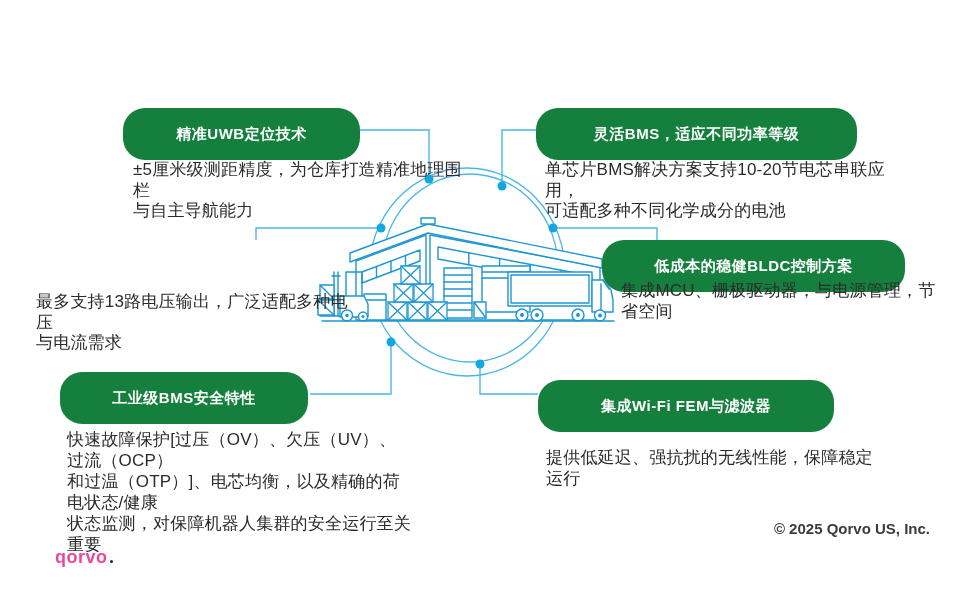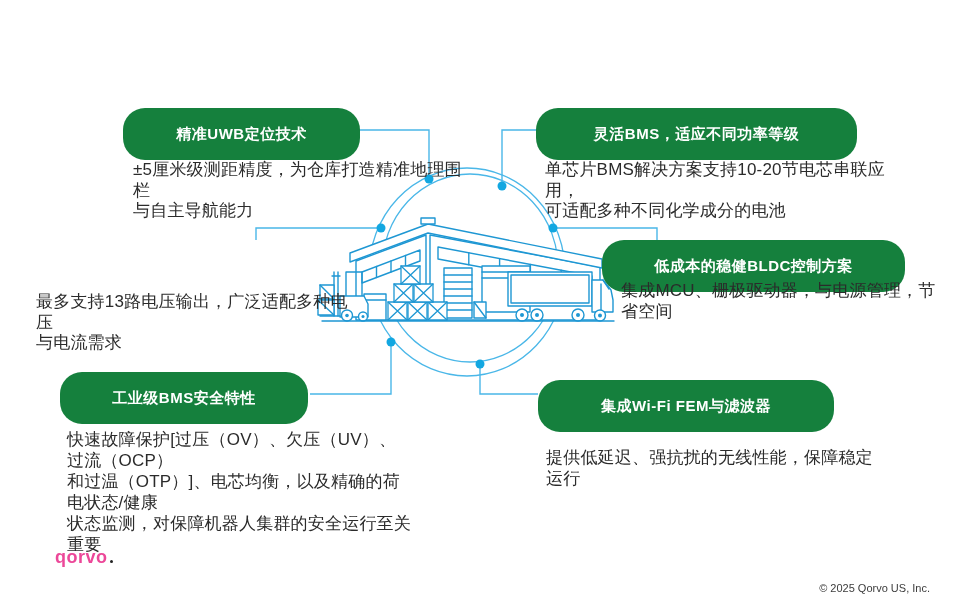--- a/index.html
+++ b/index.html
@@ -37,21 +37,21 @@
   #art{position:absolute;left:0;top:0;z-index:1;pointer-events:none;}
   .logo{
     position:absolute;left:55px;top:547px;font-size:18px;font-weight:bold;
     color:#ec4899;letter-spacing:0.5px;z-index:2;
   }
   .logo::after{
     content:"";display:inline-block;width:3px;height:3px;background:#222;
     border-radius:50%;margin-left:2px;vertical-align:baseline;
   }
   .copyright{
-    position:absolute;right:23px;top:582px;font-size:11px;color:#3c3c3c;z-index:2;
+    position:absolute;right:23px;top:520px;font-size:15px;color:#3c3c3c;z-index:2;font-weight:bold;
   }
 </style>
 </head>
 <body>
 
 <div id="canvas">
 
 
   <svg id="art" width="953" height="607" viewBox="0 0 953 607">
 

